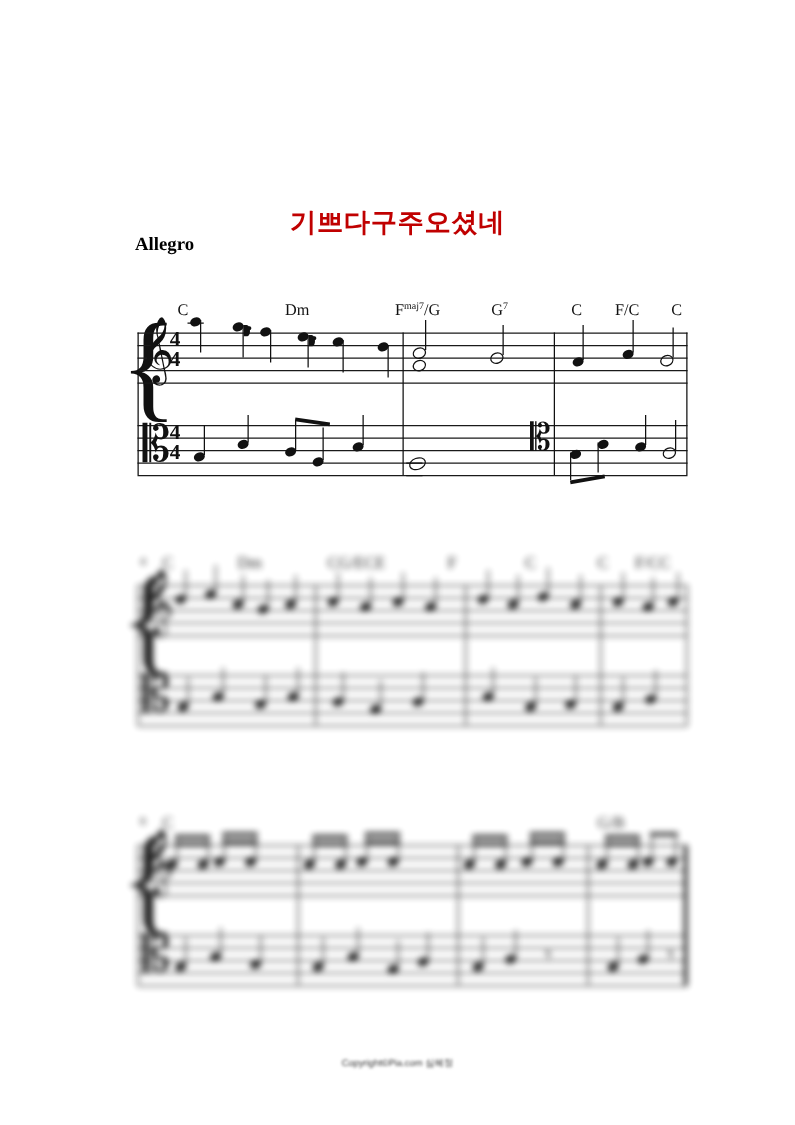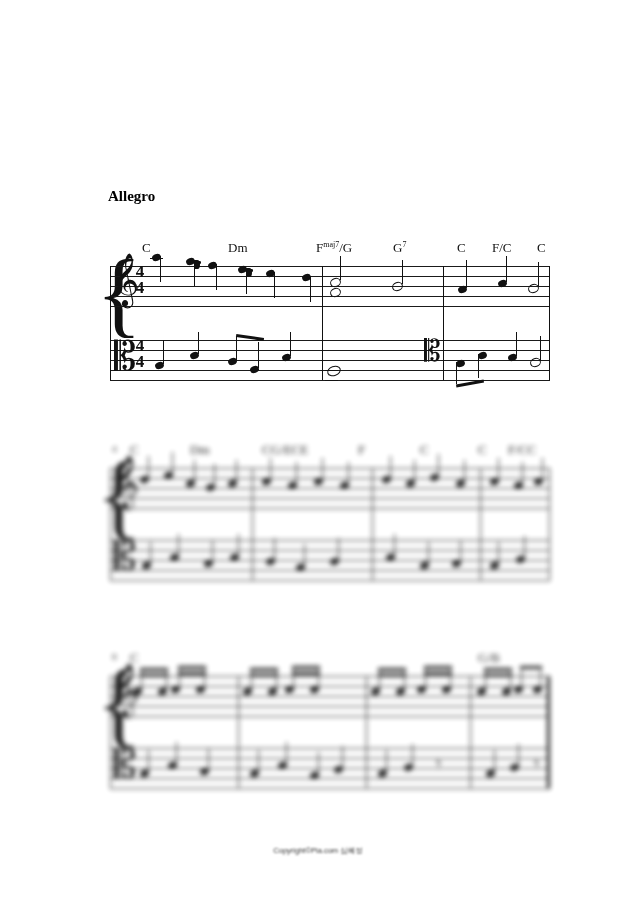--- a/index.html
+++ b/index.html
@@ -184,20 +184,21 @@
     color: #333;
     font-family: "Liberation Sans", sans-serif;
     filter: blur(1.1px);
   }
 </style>
 </head>
 <body>
 
 <div class="page">
 
+  <div class="title">기쁘다구주오셨네</div>
   <div class="tempo">Allegro</div>
 
   <div class="system" id="system1">
 
     <div class="chord" style="left:142px; top:4px;">C</div>
     <div class="chord" style="left:228px; top:4px;">Dm</div>
     <div class="chord" style="left:316px; top:4px;">F<sup>maj7</sup>/G</div>
     <div class="chord" style="left:393px; top:4px;">G<sup>7</sup></div>
     <div class="chord" style="left:457px; top:4px;">C</div>
     <div class="chord" style="left:492px; top:4px;">F/C</div>

